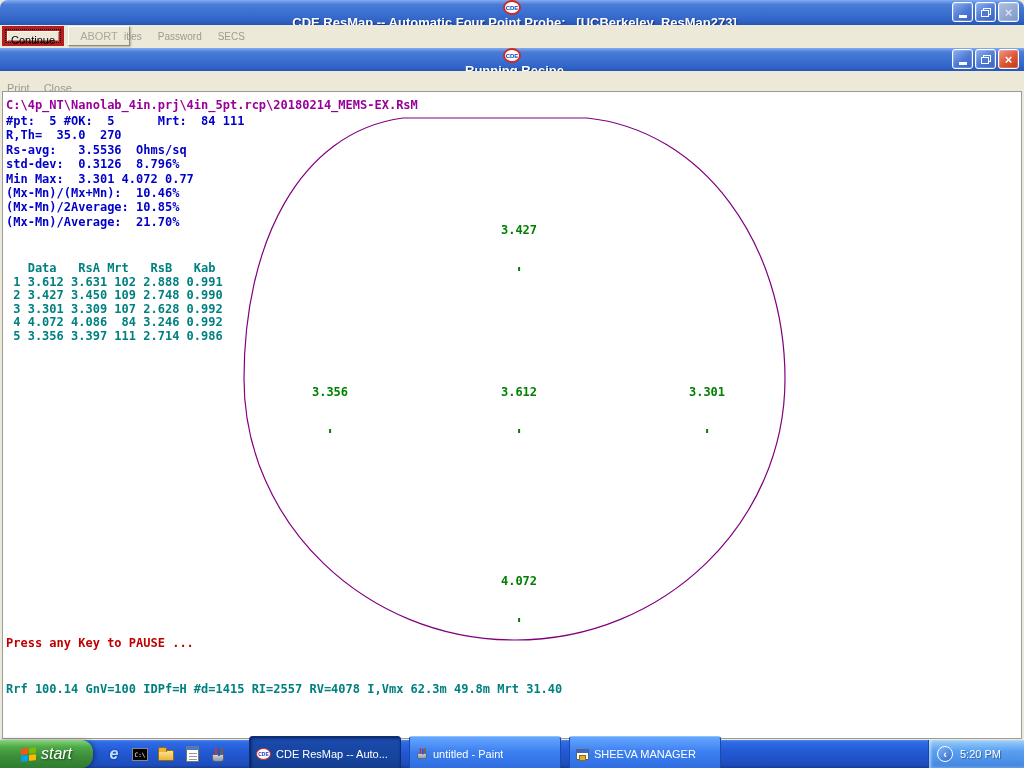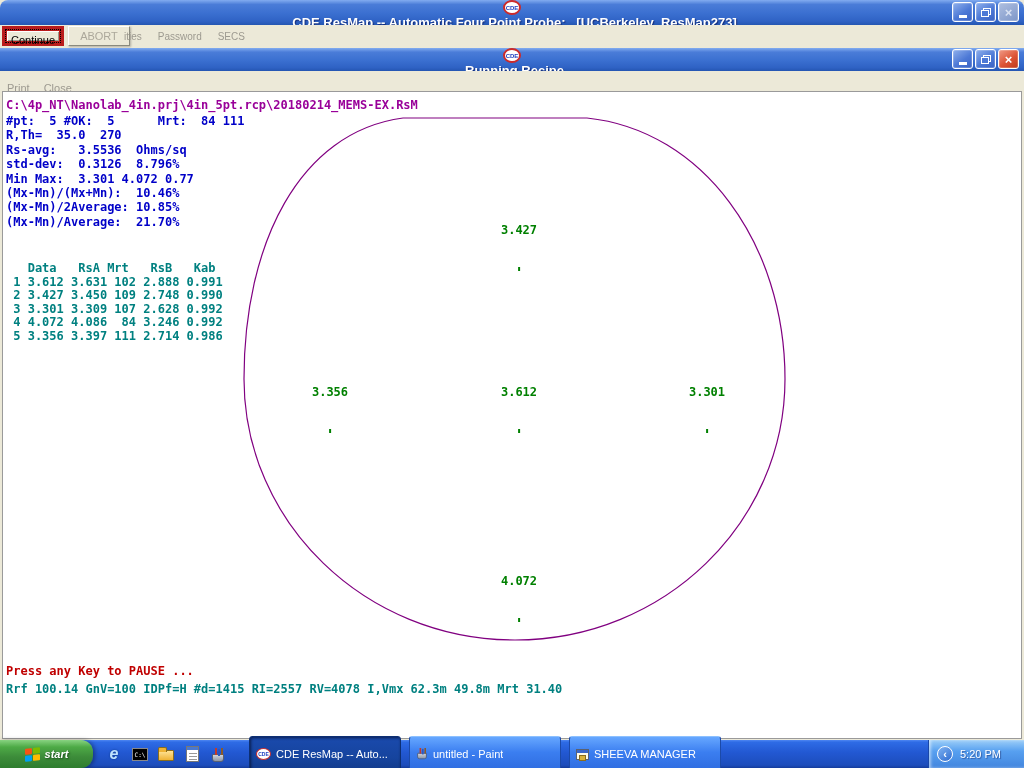--- a/index.html
+++ b/index.html
@@ -69,21 +69,21 @@
     background:#fff; border:1px solid #9a9a9a; overflow:hidden;
     font-family:"DejaVu Sans Mono","Liberation Mono", monospace;
     font-size:12px; font-weight:bold;
   }
   .mono-line { position:absolute; white-space:pre; }
   .file-path { left:3px; top:6px; color:#990099; }
   .stats-block { position:absolute; left:3px; top:22px; color:#0000c8; }
   .stats-block div { white-space:pre; height:14.4px; line-height:14.4px; }
   .table-block { position:absolute; left:3px; top:146px; color:#008080;margin-top:24px; }
   .table-block div { white-space:pre; height:13.5px; line-height:13.5px; }
-  .pause-line { left:3px; top:572px; color:#c00000; }
+  .pause-line { left:3px; top:544px; color:#c00000; }
   .status-line { left:3px; top:590px; color:#008080; }
   .wafer-svg { position:absolute; left:0; top:0; }
   .wafer-point {
     position:absolute; transform:translateX(-50%); text-align:center;
     color:#008000; white-space:pre;
   }
   .wafer-point .tick { width:2px; height:4px; background:#008000; margin:2px auto 0; }
   
   .taskbar {
     position:absolute; bottom:0; left:0; width:1024px; height:28px;
@@ -91,21 +91,21 @@
     display:flex; align-items:center;
   }
   .start-button {
     position:relative; width:93px; height:28px; flex:0 0 auto;
     border-radius:0 12px 12px 0;
     background:linear-gradient(180deg,#88d381 0%,#4daa46 25%,#3d8c3a 60%,#2e7d2e 100%);
     box-shadow:2px 0 4px rgba(0,0,0,.35);
     display:flex; align-items:center; justify-content:center; gap:5px;
   }
   .start-button .start-label {
-    color:#fff; font-weight:bold; font-style:italic; font-size:11px;
+    color:#fff; font-weight:normal; font-style:italic; font-size:16px;
     text-shadow:1px 1px 2px #1a4a1a;
   }
   .xp-flag { display:grid; grid-template-columns:7px 7px; grid-template-rows:6px 6px; gap:1px; transform:skewY(-6deg); }
   .xp-flag span { border-radius:1px; }
   .xp-flag .f1{background:#f65314;} .xp-flag .f2{background:#7cbb00;}
   .xp-flag .f3{background:#00a1f1;} .xp-flag .f4{background:#ffbb00;}
   .quick-launch { display:flex; align-items:center; gap:8px; padding:0 10px 0 12px; flex:0 0 auto; }
   .ql-icon { width:18px; height:18px; display:flex; align-items:center; justify-content:center; }
   .ie-e { color:#bfe2ff; font-size:16px; font-weight:bold; font-style:italic; text-shadow:0 0 2px #0a3a8a; }
   .cmd-box { width:16px; height:13px; background:#000; border:1px solid #888; color:#fff;

